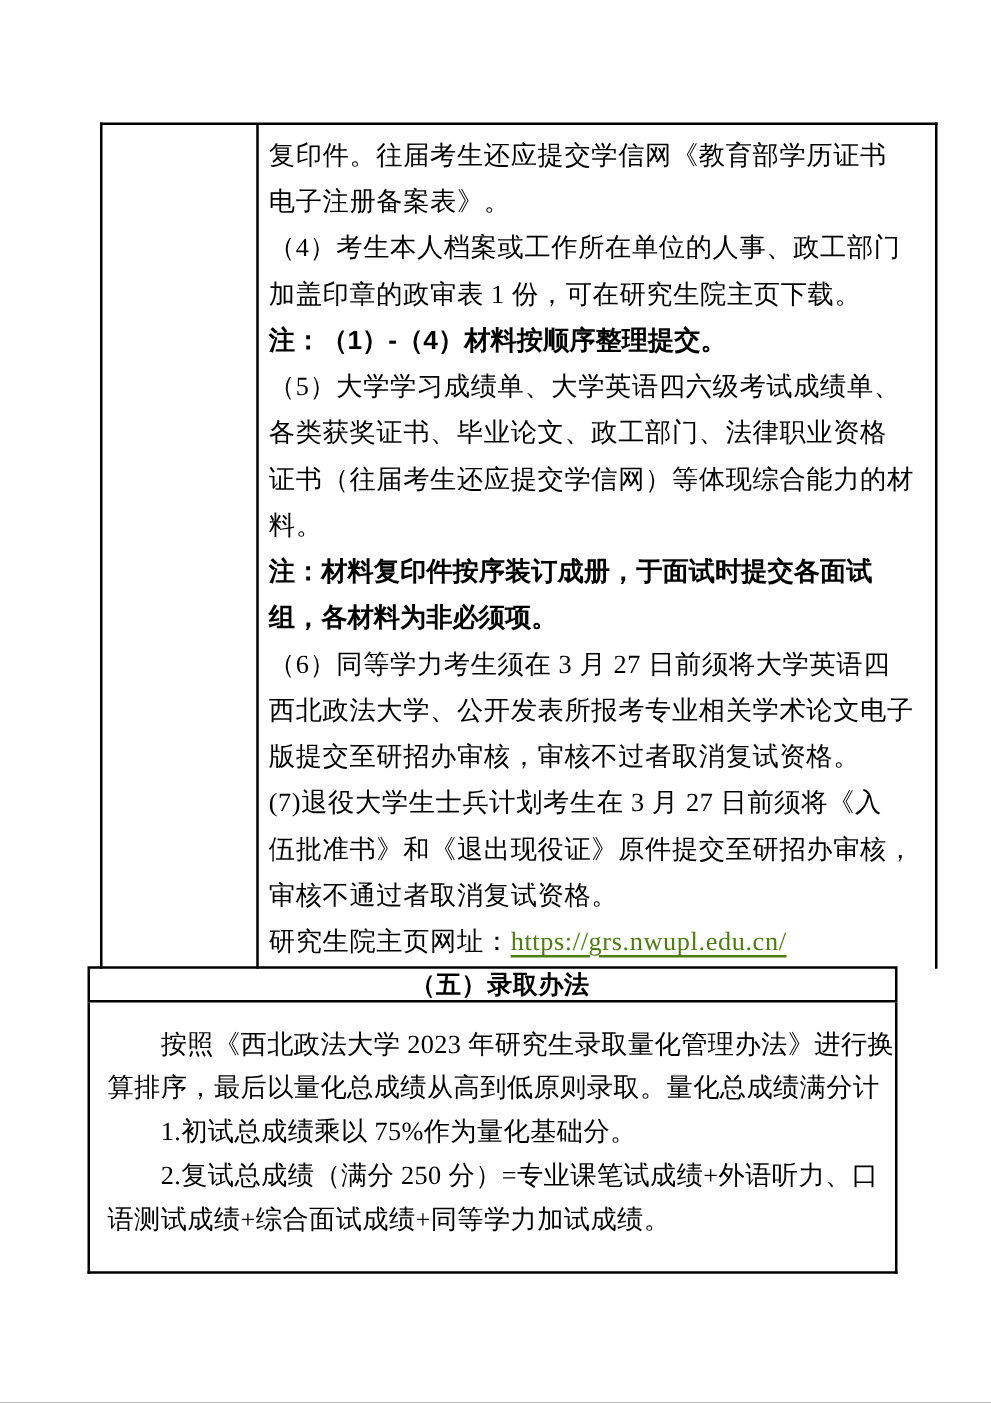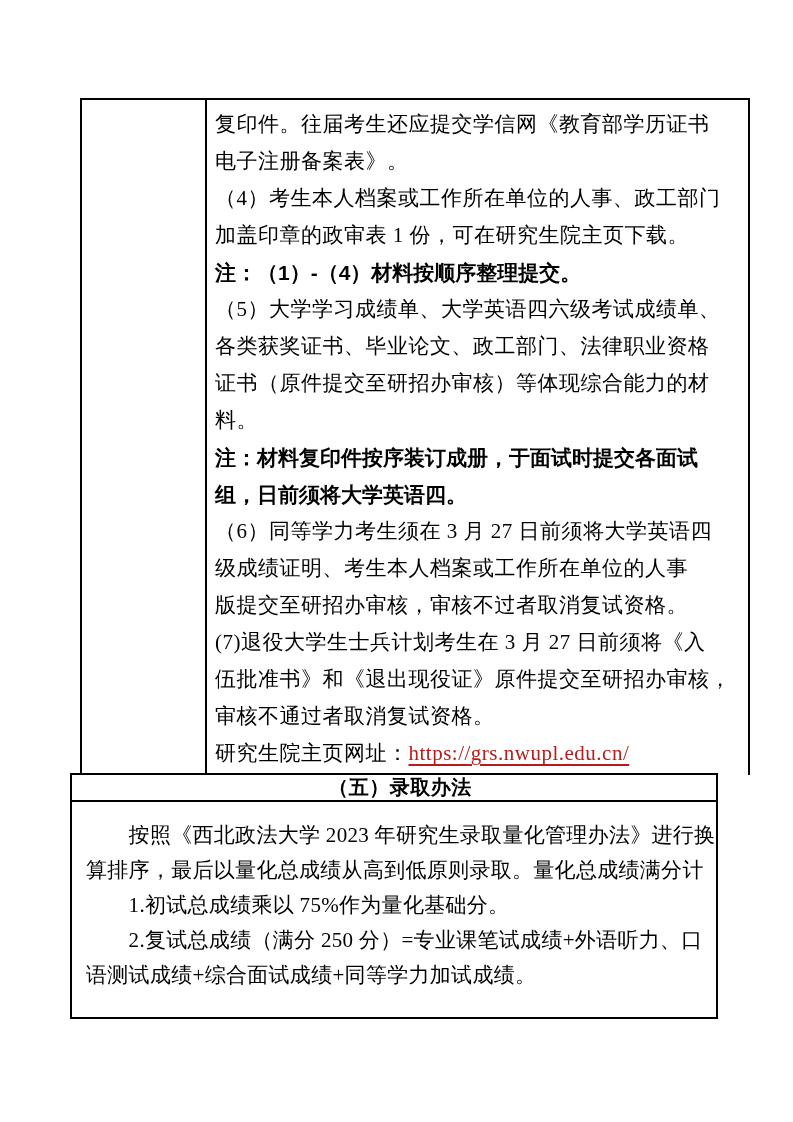--- a/index.html
+++ b/index.html
@@ -40,21 +40,21 @@
     white-space: nowrap;
   }
   .cell-line.bold {
     font-family: "Liberation Sans", "DejaVu Sans", sans-serif;
     font-weight: 700;
     letter-spacing: 0px;
   }
   .homepage-url {
     text-decoration: underline;
     text-underline-offset: 4px;
-    color: #b91c1c;
+    color: #4d7c0f;
   }
   
   .section-header {
     position: absolute;
     left: 70px; top: 773px;
     width: 648px; height: 29px;
     border: 2px solid #000;
     display: flex;
     align-items: center;
     padding-left: 12px;
@@ -89,26 +89,26 @@
   <div class="upper-table">
     <div class="col-left"></div>
     <div class="col-right">
       <div class="cell-line">复印件。往届考生还应提交学信网《教育部学历证书</div>
       <div class="cell-line">电子注册备案表》。</div>
       <div class="cell-line">（4）考生本人档案或工作所在单位的人事、政工部门</div>
       <div class="cell-line">加盖印章的政审表 1 份，可在研究生院主页下载。</div>
       <div class="cell-line bold">注：（1）-（4）材料按顺序整理提交。</div>
       <div class="cell-line">（5）大学学习成绩单、大学英语四六级考试成绩单、</div>
       <div class="cell-line">各类获奖证书、毕业论文、政工部门、法律职业资格</div>
-      <div class="cell-line">证书（原件提交至研招办审核）等体现综合能力的材</div>
+      <div class="cell-line">证书（往届考生还应提交学信网）等体现综合能力的材</div>
       <div class="cell-line">料。</div>
       <div class="cell-line bold">注：材料复印件按序装订成册，于面试时提交各面试</div>
-      <div class="cell-line bold">组，日前须将大学英语四。</div>
+      <div class="cell-line bold">组，各材料为非必须项。</div>
       <div class="cell-line">（6）同等学力考生须在 3 月 27 日前须将大学英语四</div>
-      <div class="cell-line">级成绩证明、考生本人档案或工作所在单位的人事</div>
+      <div class="cell-line">西北政法大学、公开发表所报考专业相关学术论文电子</div>
       <div class="cell-line">版提交至研招办审核，审核不过者取消复试资格。</div>
       <div class="cell-line">(7)退役大学生士兵计划考生在 3 月 27 日前须将《入</div>
       <div class="cell-line">伍批准书》和《退出现役证》原件提交至研招办审核，</div>
       <div class="cell-line">审核不通过者取消复试资格。</div>
       <div class="cell-line">
         <span>研究生院主页网址：</span><span class="homepage-url">https://grs.nwupl.edu.cn/</span>
       </div>
     </div>
   </div>
 

